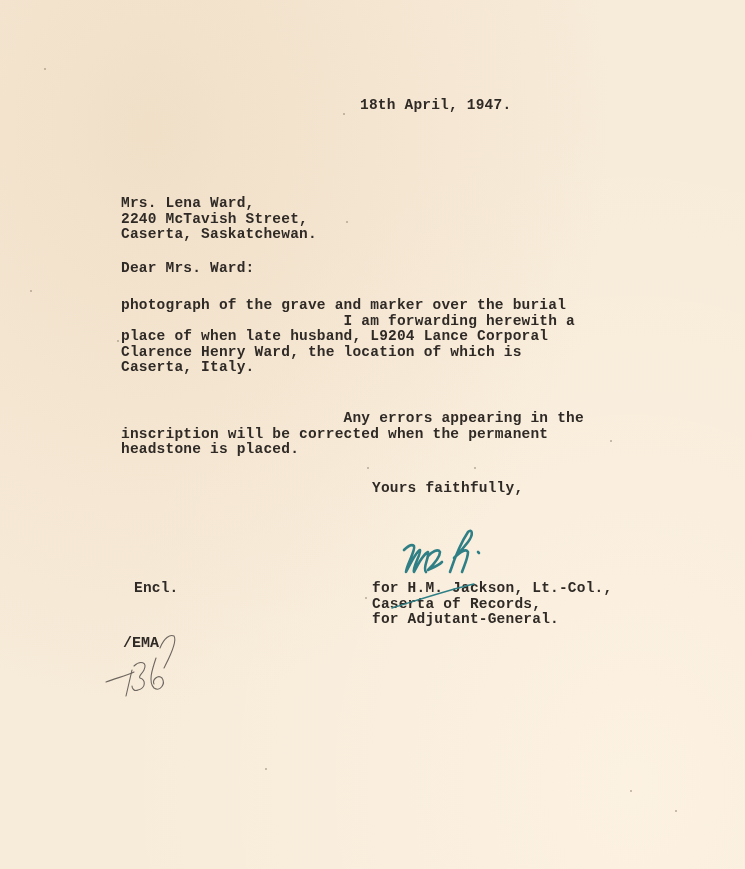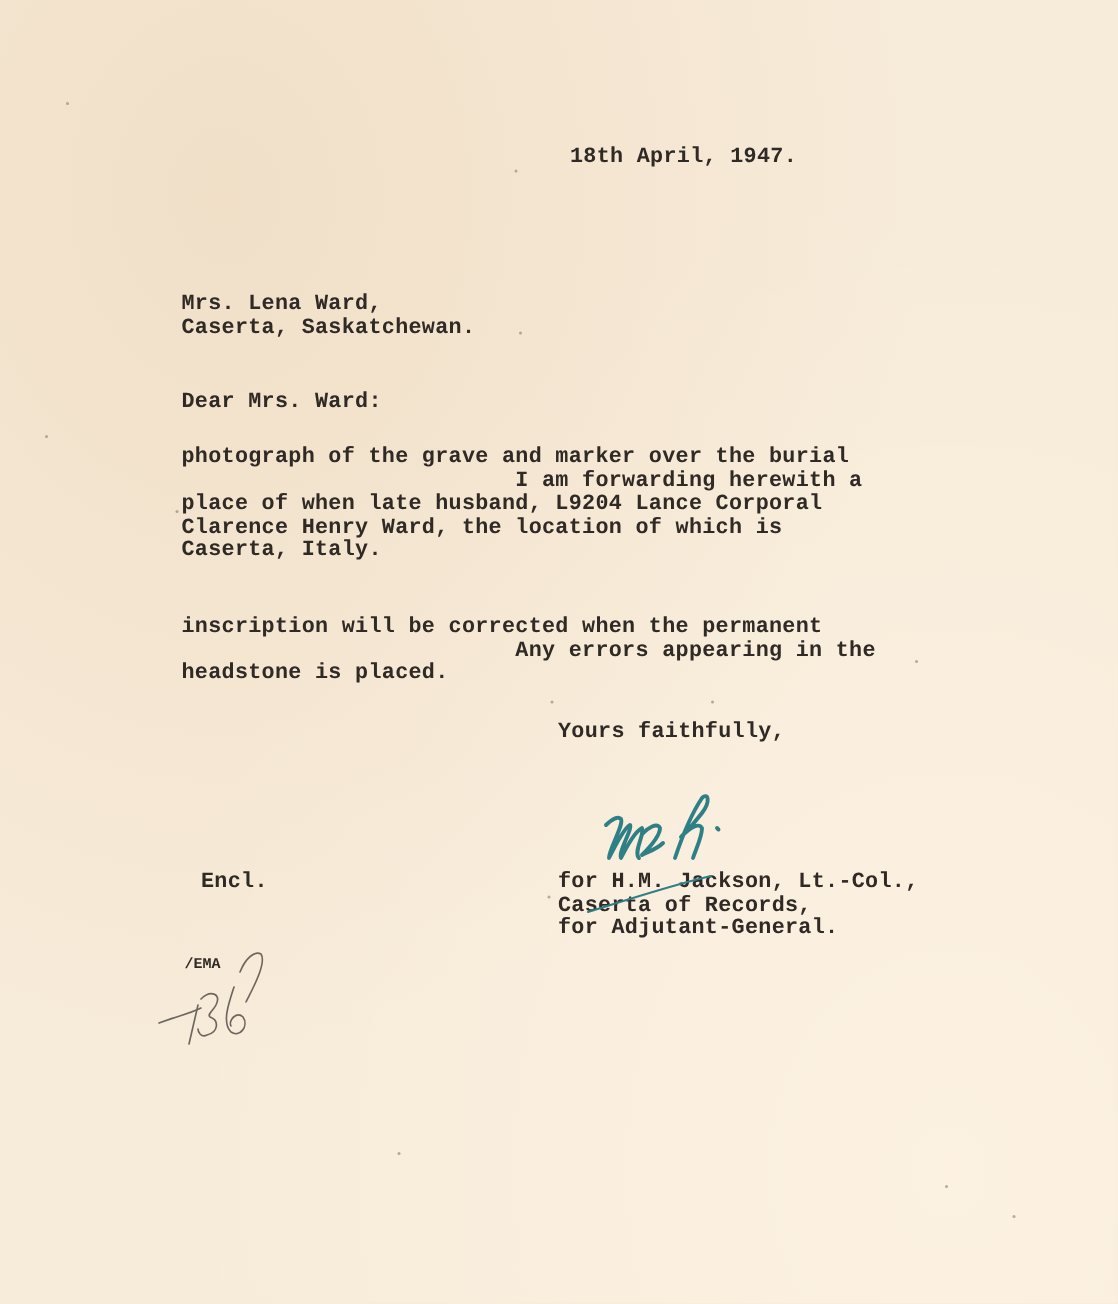--- a/index.html
+++ b/index.html
@@ -25,29 +25,29 @@
     }
     .tline {
       position: absolute;
       white-space: pre;
       font-size: 14.5px;
       line-height: 15.5px;
       letter-spacing: 0.2px;
       font-weight: bold;
       color: #2f2a26;
     }
-    .date { left: 380px; top: 98px; text-align: center; }
+    .date { left: 360px; top: 98px; text-align: center; }
     .addr { left: 121px; top: 196px; }
     .salutation { left: 121px; top: 261px; }
     .para1 { left: 121px; top: 298px; }
     .para2 { left: 121px; top: 411px; }
     .closing { left: 372px; top: 481px; }
     .sigblock { left: 372px; top: 581px; }
     .encl { left: 134px; top: 581px; }
-    .ref { left: 123px; top: 636px; font-size: 10px; letter-spacing: 0; }
+    .ref { left: 123px; top: 636px; font-size: 15px; letter-spacing: 0; }
     .signature {
       position: absolute;
       left: 398px;
       top: 526px;
       width: 90px;
       height: 52px;
     }
     .initials {
       position: absolute;
       left: 104px;
@@ -64,27 +64,27 @@
       opacity: 0.6;
     }
   </style>
 </head>
 <body>
 
 <div class="paper"></div>
 
 <div class="tline date">18th April, 1947.</div>
 
-<div class="tline addr"><div>Mrs. Lena Ward,</div><div>Caserta, Saskatchewan.</div></div>
+<div class="tline addr"><div>Mrs. Lena Ward,</div><div>2240 McTavish Street,</div><div>Caserta, Saskatchewan.</div></div>
 
 <div class="tline salutation">Dear Mrs. Ward:</div>
 
 <div class="tline para1"><div>photograph of the grave and marker over the burial</div><div>                         I am forwarding herewith a</div><div>place of when late husband, L9204 Lance Corporal</div><div>Clarence Henry Ward, the location of which is</div><div>Caserta, Italy.</div></div>
 
-<div class="tline para2"><div>inscription will be corrected when the permanent</div><div>                         Any errors appearing in the</div><div>headstone is placed.</div></div>
+<div class="tline para2"><div>                         Any errors appearing in the</div><div>inscription will be corrected when the permanent</div><div>headstone is placed.</div></div>
 
 <div class="tline closing">Yours faithfully,</div>
 
 <svg class="signature" viewBox="0 0 90 52">
   <g fill="none" stroke="#2f7f86" stroke-width="2.6" stroke-linecap="round" stroke-linejoin="round">
     <path d="M6 24 C10 20, 14 18, 16 20 C18 24, 8 40, 8 46 C12 38, 18 26, 22 24 C24 26, 14 42, 16 46 C20 38, 26 28, 30 26 C32 30, 24 42, 28 46"></path>
     <path d="M30 30 C34 26, 40 22, 42 26 C42 32, 34 40, 30 44 C34 42, 40 40, 44 36"></path>
     <path d="M52 46 C56 34, 62 18, 70 6 C74 2, 76 8, 70 16 C64 24, 58 30, 56 32 C62 26, 68 22, 70 26 C70 32, 66 40, 64 46"></path>
     <path d="M80 26 L81 27"></path>
   </g>

